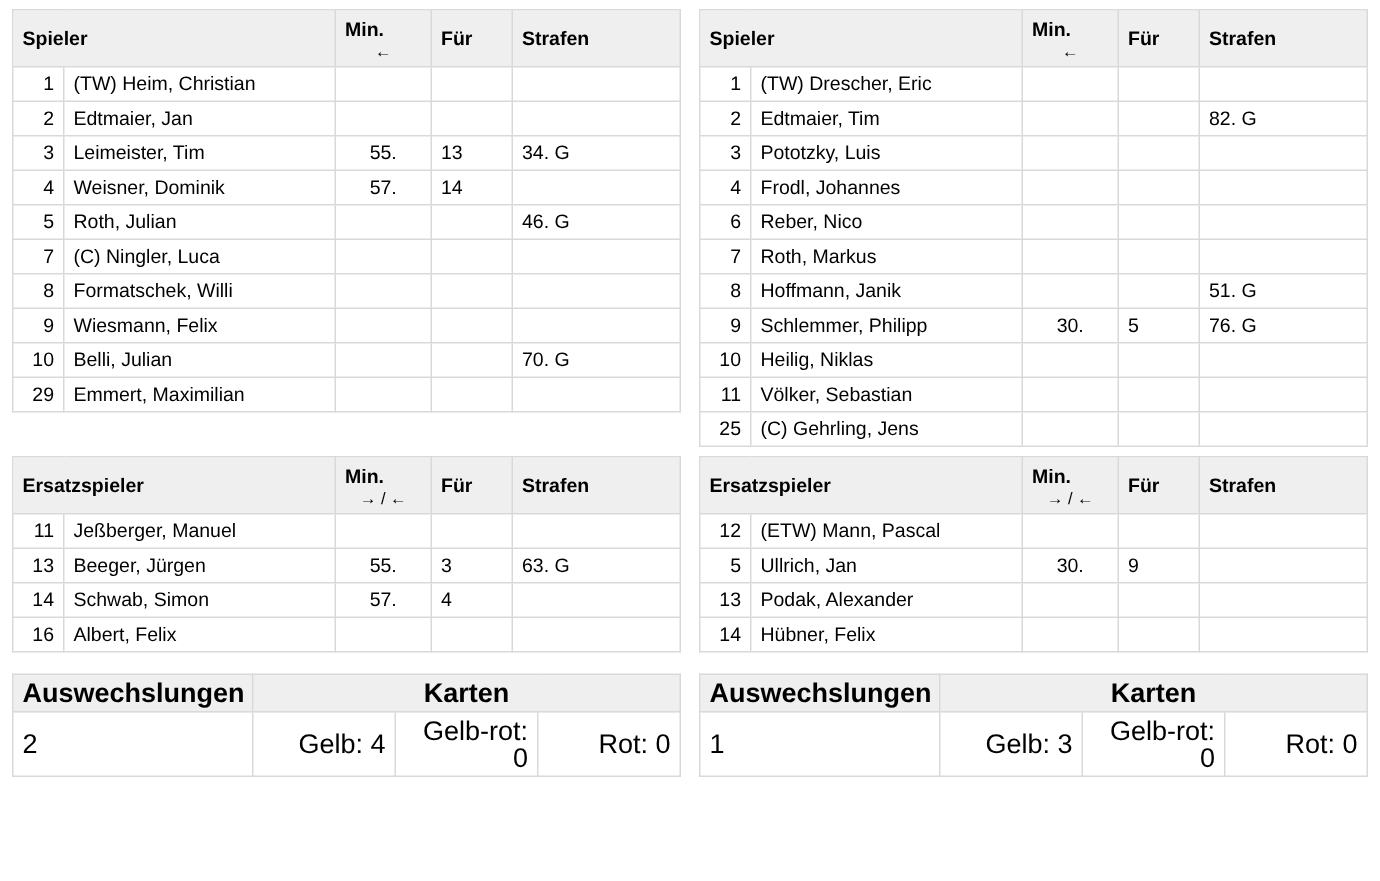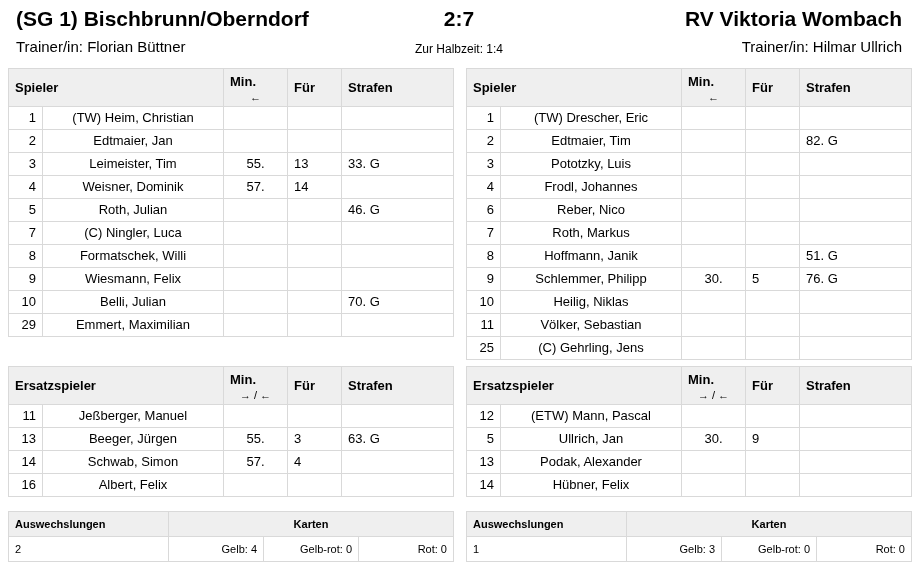--- a/index.html
+++ b/index.html
@@ -105,21 +105,20 @@
   th.c-head-min { text-align: center; }
   td.c-num {
     text-align: right;
     width: 34px;
     border-right: none;
     color: #000;
   }
   td.c-name {
     border-left: none;
     padding-left: 6px;
-    text-align: center;
   }
   td.c-min { width: 64px; text-align: center; }
   td.c-fur { width: 54px; text-align: left; }
   td.c-straf { width: 112px; text-align: left; }
 
   col.num { width: 34px; }
   col.name { width: auto; }
   col.min { width: 64px; }
   col.fur { width: 54px; }
   col.straf { width: 112px; }
@@ -135,21 +134,21 @@
     margin-top: 14px;
   }
   table.totals {
     width: 100%;
     border-collapse: collapse;
     border: 1px solid #cfcfcf;
     table-layout: fixed;
   }
   table.totals th, table.totals td {
     border: 1px solid #d9d9d9;
-    font-size: 11px;
+    font-size: 18px;
     line-height: 18px;
     padding: 3px 6px;
   }
   table.totals thead th {
     background: #efefef;
     font-weight: bold;
     text-align: left;
   }
   table.totals thead th.karten {
     text-align: center;
@@ -157,34 +156,20 @@
   table.totals td.subs-count { text-align: left; }
   table.totals td.card {
     text-align: right;
   }
 </style>
 </head>
 <body>
 
 <div class="page">
 
-  <div class="header">
-    <div class="team-block left">
-      <div class="team-name">(SG 1) Bischbrunn/Oberndorf</div>
-      <div class="coach">Trainer/in: Florian Büttner</div>
-    </div>
-    <div class="score-block">
-      <div class="score">2:7</div>
-      <div class="halftime">Zur Halbzeit: 1:4</div>
-    </div>
-    <div class="team-block right">
-      <div class="team-name">RV Viktoria Wombach</div>
-      <div class="coach">Trainer/in: Hilmar Ullrich</div>
-    </div>
-  </div>
 
   <div class="columns">
     <div class="col">
       <table class="lineup">
         <colgroup>
             <col class="num">
             <col class="name">
             <col class="min">
             <col class="fur">
             <col class="straf">
@@ -213,21 +198,21 @@
               <td class="c-name">Edtmaier, Jan</td>
               <td class="c-min"></td>
               <td class="c-fur"></td>
               <td class="c-straf"></td>
             </tr>
             <tr>
               <td class="c-num">3</td>
               <td class="c-name">Leimeister, Tim</td>
               <td class="c-min">55.</td>
               <td class="c-fur">13</td>
-              <td class="c-straf">33. G</td>
+              <td class="c-straf">34. G</td>
             </tr>
             <tr>
               <td class="c-num">4</td>
               <td class="c-name">Weisner, Dominik</td>
               <td class="c-min">57.</td>
               <td class="c-fur">14</td>
               <td class="c-straf"></td>
             </tr>
             <tr>
               <td class="c-num">5</td>

